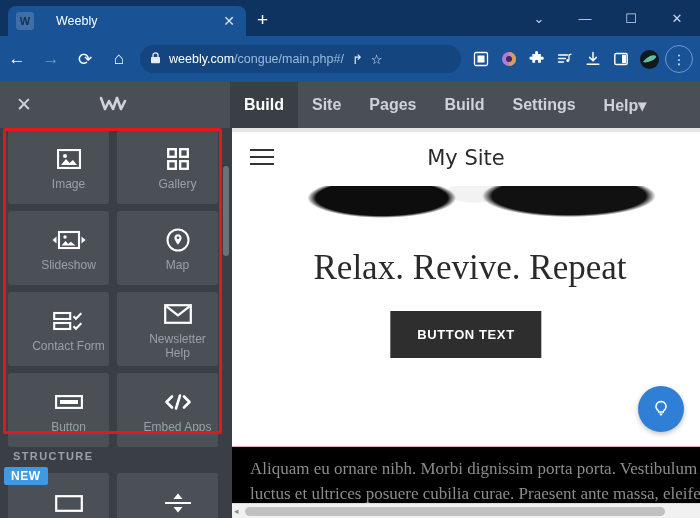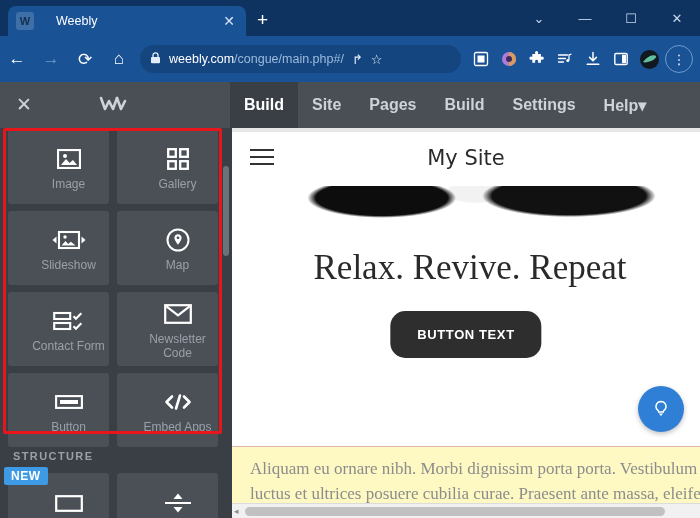--- a/index.html
+++ b/index.html
@@ -148,21 +148,21 @@
     background: #6c727a; border-radius: 3px; cursor: pointer;
   }
   .redbox {
     position: absolute; left: 3px; top: 128px; width: 219px; height: 306px;
     border: 3px solid #e8151b; border-radius: 2px; pointer-events: none;
   }
 
   
   .preview {
     position: absolute; top: 128px; left: 232px; width: 468px; height: 390px;
-    background: #fef9c3; overflow: hidden;
+    background: #000000; overflow: hidden;
   }
   .pv-gap {
     position: absolute; top: 0; left: 0; width: 468px; height: 4px;
     background: #e6e6e6;
   }
   .pv-header {
     position: absolute; top: 4px; left: 0; width: 468px; height: 54px;
     background: #ffffff;
   }
   .burger {
@@ -185,21 +185,21 @@
       #ffffff;
   }
   .hero-h1 {
     position: absolute; top: 62px; left: 0; width: 476px; text-align: center;
     font-family: "Liberation Serif", serif;
     font-size: 35px; color: #2a2a2a; white-space: nowrap;
   }
   .hero-btn {
     position: absolute; top: 125px; left: 50%; transform: translateX(-50%);
     background: #2e2e2e; color: #ffffff; font-size: 13px; font-weight: bold;
-    letter-spacing: 0.6px; padding: 16px 27px; cursor: pointer; border-radius: 15px;
+    letter-spacing: 0.6px; padding: 16px 27px; cursor: pointer;
   }
   .fab {
     position: absolute; right: 16px; top: 258px; width: 46px; height: 46px;
     border-radius: 50%; background: #2f7fd6; cursor: pointer;
     display: flex; align-items: center; justify-content: center;
     box-shadow: 0 2px 5px rgba(0,0,0,.25);
   }
   .para-wrap {
     position: absolute; top: 318px; left: 0; width: 468px; height: 72px;
     border-top: 1px solid #e0b3b3; overflow: hidden;
@@ -392,21 +392,21 @@
         <div class="lbl">Contact Form</div>
       </div>
 
       <div class="card">
         <div class="ic">
           <svg width="28" height="20" viewBox="0 0 28 20">
               <rect x="1.2" y="1.2" width="25.6" height="17.6" fill="none" stroke="#fff" stroke-width="2.2"></rect>
               <path d="M2.4 2.4L14 11.4 25.6 2.4" fill="none" stroke="#fff" stroke-width="2.2"></path>
             </svg>
         </div>
-        <div class="lbl">Newsletter Code</div>
+        <div class="lbl">Newsletter Help</div>
       </div>
 
       <div class="card">
         <div class="ic">
           <svg width="28" height="14" viewBox="0 0 28 14">
               <rect x="1.1" y="1.1" width="25.8" height="11.8" fill="none" stroke="#fff" stroke-width="2.1"></rect>
               <rect x="5" y="5" width="18" height="4" fill="#fff"></rect>
             </svg>
         </div>
         <div class="lbl">Button</div>

